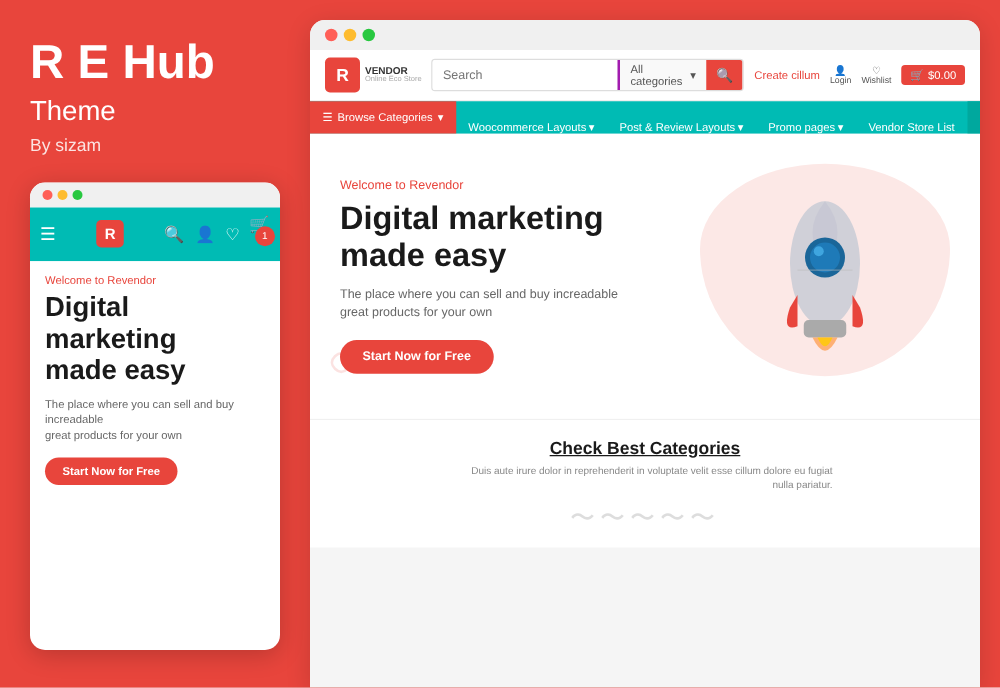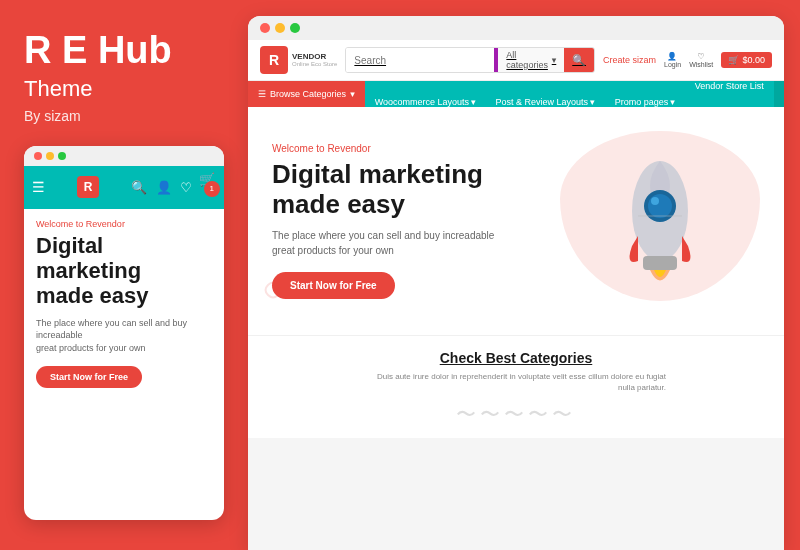--- a/index.html
+++ b/index.html
@@ -216,37 +216,36 @@
       line-height: 1.2;
     }
 
     .search-bar {
       flex: 1;
       display: flex;
       border: 1px solid #ddd;
       border-radius: 3px;
       overflow: hidden;
       height: 26px;
-      text-decoration: underline;
     }
 
     .search-input-field {
       flex: 1;
       padding: 0 8px;
       font-size: 10px;
       border: none;
       outline: none;
       color: #aaa;
     }
 
     .search-category {
       padding: 0 8px;
       font-size: 9px;
       background: #f9f9f9;
-      border-left: 4px solid #a21caf;
+      border-left: 2px solid #a21caf;
       display: flex;
       align-items: center;
       color: #555;
     }
 
     .search-btn {
       background: #e8453c;
       color: white;
       border: none;
       padding: 0 8px;
@@ -324,21 +323,21 @@
       align-items: center;
       gap: 4px;
       background: #00a89e;
     }
 
     .nav-vendor-store {
       color: white;
       padding: 0 10px;
       font-size: 9px;
       display: flex;
-      align-items: flex-start;
+      align-items: flex-end;
       white-space: nowrap;
     }
 
     
     .desktop-hero {
       background: white;
       padding: 24px 24px;
       display: flex;
       align-items: center;
       justify-content: space-between;
@@ -512,21 +511,21 @@
     <div class="search-bar">
       <input type="text" class="search-input-field" placeholder="Search" style="">
       <div class="search-category">
         <span>All categories</span>
         <span style="margin-left:3px;">▾</span>
       </div>
       <button class="search-btn">🔍</button>
     </div>
 
     <div class="desktop-header-actions">
-      <span class="create-store-link">Create sizam</span>
+      <span class="create-store-link">Create cillum</span>
       <div class="header-icon-group">
         <span>👤</span>
         <span style="font-size:7px;">Login</span>
       </div>
       <div class="header-icon-group">
         <span>♡</span>
         <span style="font-size:7px;">Wishlist</span>
       </div>
       <div class="cart-btn">
         <span>🛒</span>

